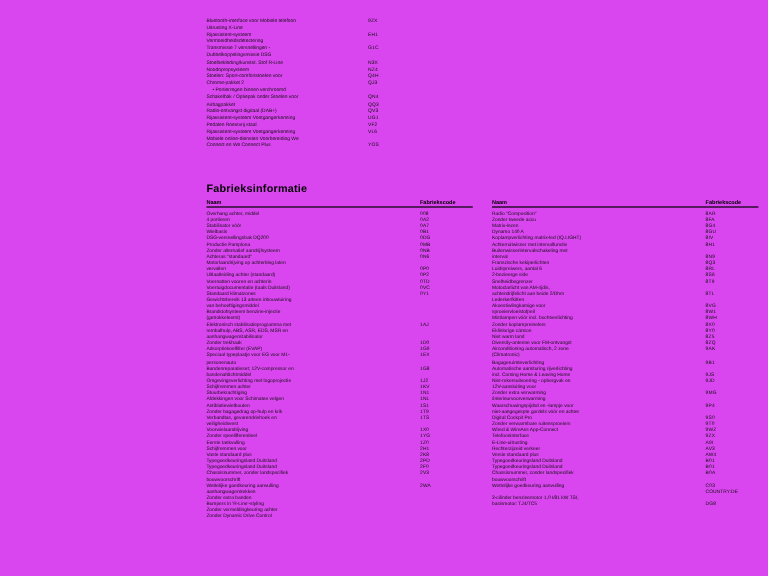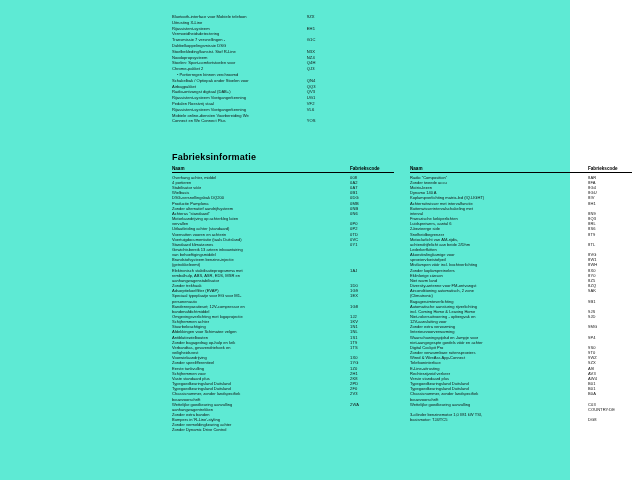--- a/index.html
+++ b/index.html
@@ -6,22 +6,22 @@
   html, body {
     margin: 0; padding: 0;
     width: 640px; height: 480px;
     background: #ffffff;
     font-family: "Liberation Sans", sans-serif;
     color: #000000;
     overflow: hidden;
   }
   #page {
     position: relative;
-    width: 570px; height: 480px;
-    background: #5eead4;
+    width: 640px; height: 480px;
+    background: #d946ef;
   }
 
   
   .top-block {
     position: absolute;
     left: 172px;
     top: 14px;
     width: 170px;
   }
   .top-block table {

